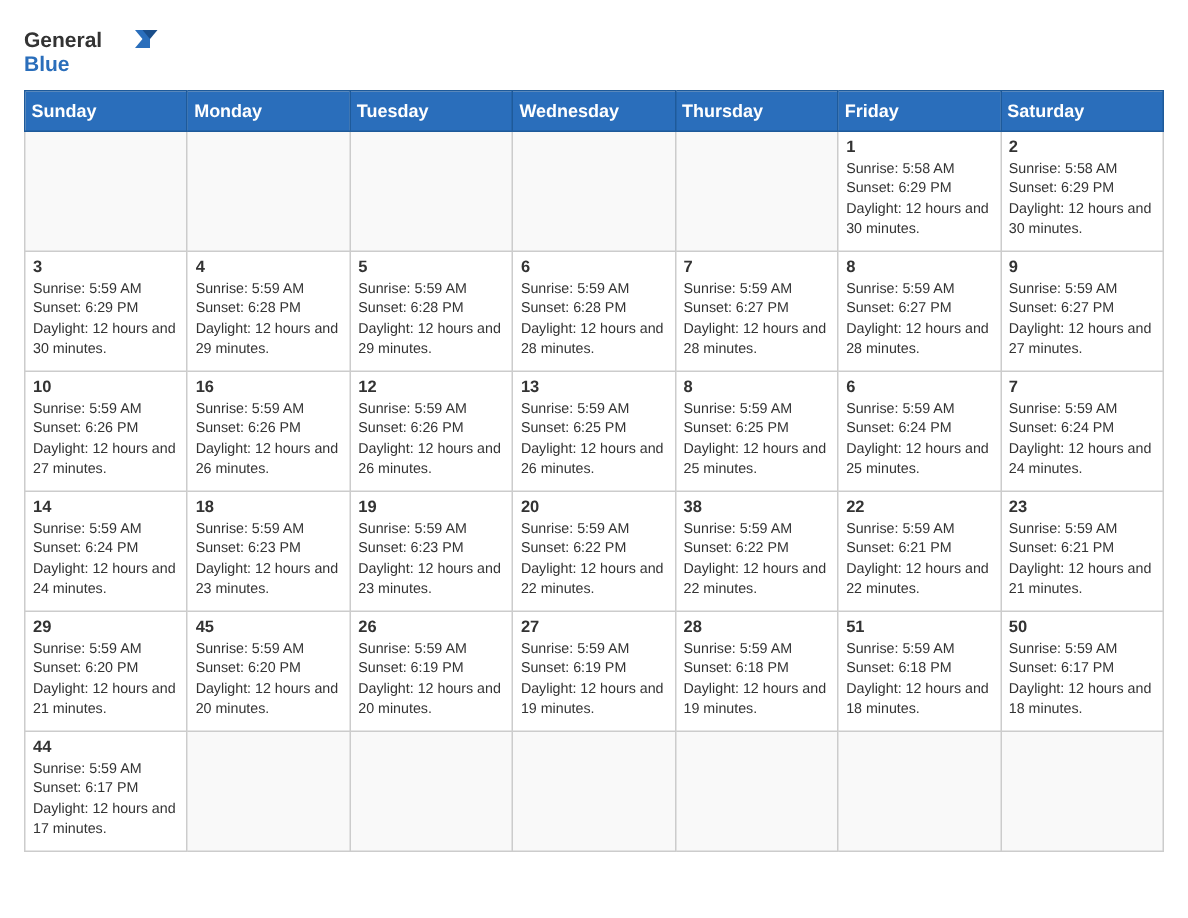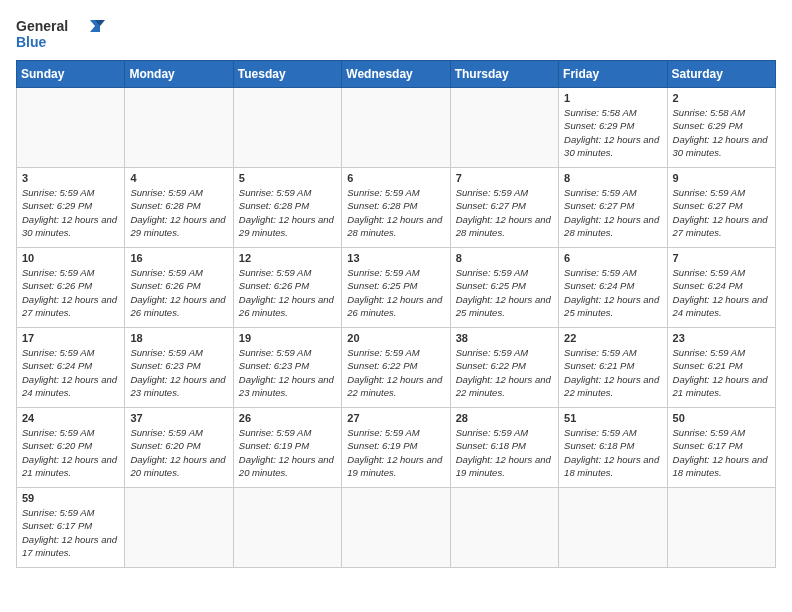--- a/index.html
+++ b/index.html
@@ -63,21 +63,20 @@
     .day-number {
       font-weight: bold;
       font-size: 11px;
       display: block;
       margin-bottom: 2px;
     }
     .day-info {
       font-size: 9.5px;
       line-height: 1.4;
       color: #333;
-      font-style: italic;
     }
   </style>
 </head>
 <body>
 
 <div class="header">
   <div class="logo">
   <svg width="90" height="36" viewBox="0 0 90 36" xmlns="http://www.w3.org/2000/svg">
     <text x="0" y="15" font-family="Arial" font-size="14" font-weight="bold" fill="#333">General</text>
     <text x="0" y="31" font-family="Arial" font-size="14" font-weight="bold" fill="#2a6ebb">Blue</text>
@@ -206,21 +205,21 @@
         </td>
         <td>
           <span class="day-number">7</span>
           <div class="day-info" style="white-space: pre-line;">Sunrise: 5:59 AM
 Sunset: 6:24 PM
 Daylight: 12 hours and 24 minutes.</div>
         </td>
       </tr>
       <tr>
         <td>
-          <span class="day-number">17</span>
+          <span class="day-number">14</span>
           <div class="day-info" style="white-space: pre-line;">Sunrise: 5:59 AM
 Sunset: 6:24 PM
 Daylight: 12 hours and 24 minutes.</div>
         </td>
         <td>
           <span class="day-number">18</span>
           <div class="day-info" style="white-space: pre-line;">Sunrise: 5:59 AM
 Sunset: 6:23 PM
 Daylight: 12 hours and 23 minutes.</div>
         </td>
@@ -250,27 +249,27 @@
         </td>
         <td>
           <span class="day-number">23</span>
           <div class="day-info" style="white-space: pre-line;">Sunrise: 5:59 AM
 Sunset: 6:21 PM
 Daylight: 12 hours and 21 minutes.</div>
         </td>
       </tr>
       <tr>
         <td>
-          <span class="day-number">24</span>
+          <span class="day-number">29</span>
           <div class="day-info" style="white-space: pre-line;">Sunrise: 5:59 AM
 Sunset: 6:20 PM
 Daylight: 12 hours and 21 minutes.</div>
         </td>
         <td>
-          <span class="day-number">37</span>
+          <span class="day-number">45</span>
           <div class="day-info" style="white-space: pre-line;">Sunrise: 5:59 AM
 Sunset: 6:20 PM
 Daylight: 12 hours and 20 minutes.</div>
         </td>
         <td>
           <span class="day-number">26</span>
           <div class="day-info" style="white-space: pre-line;">Sunrise: 5:59 AM
 Sunset: 6:19 PM
 Daylight: 12 hours and 20 minutes.</div>
         </td>
@@ -294,21 +293,21 @@
         </td>
         <td>
           <span class="day-number">50</span>
           <div class="day-info" style="white-space: pre-line;">Sunrise: 5:59 AM
 Sunset: 6:17 PM
 Daylight: 12 hours and 18 minutes.</div>
         </td>
       </tr>
       <tr>
         <td>
-          <span class="day-number">59</span>
+          <span class="day-number">44</span>
           <div class="day-info" style="white-space: pre-line;">Sunrise: 5:59 AM
 Sunset: 6:17 PM
 Daylight: 12 hours and 17 minutes.</div>
         </td>
         <td class="empty"></td>
         <td class="empty"></td>
         <td class="empty"></td>
         <td class="empty"></td>
         <td class="empty"></td>
         <td class="empty"></td>

